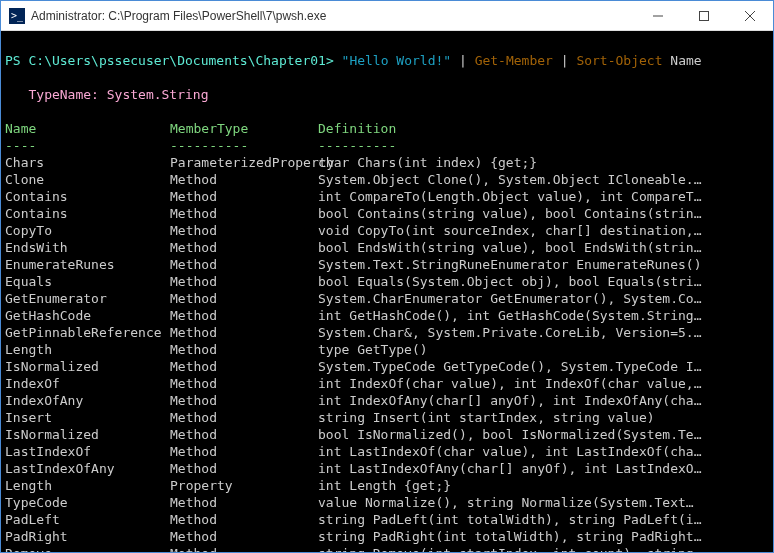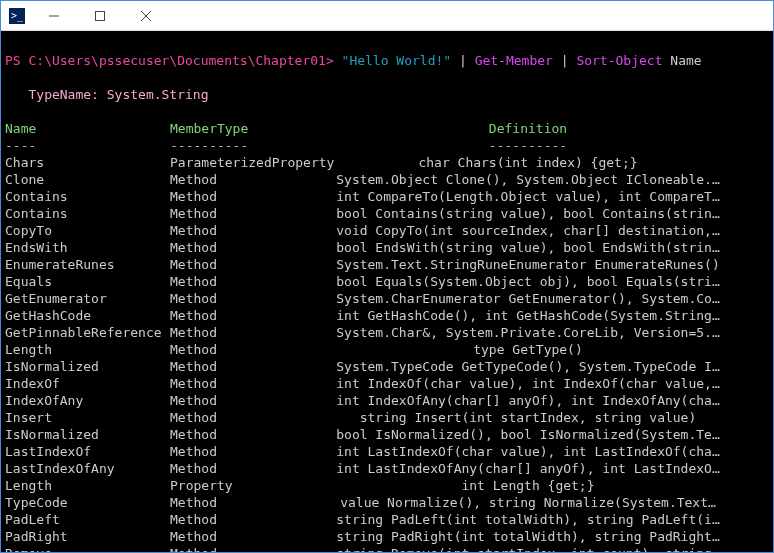--- a/index.html
+++ b/index.html
@@ -57,36 +57,37 @@
     background: #000;
     color: #ccc;
     font-family: Consolas, 'Lucida Console', monospace;
     font-size: 13px;
     line-height: 17px;
     padding: 4px 4px 4px 4px;
     height: calc(100% - 30px);
     overflow: hidden;
     white-space: pre;
   }
-  .prompt-path { color: #ec4899; }
-  .yellow { color: #d946ef; }
+  .prompt-path { color: #5eead4; }
+  .yellow { color: #a16207; }
   .cyan { color: #1da0c2; } 
   .pipe { color: #ccc; }
   .row { white-space: pre; }
   .col-name { display: inline-block; width: 165px; vertical-align: top; }
   .col-type { display: inline-block; width: 148px; vertical-align: top; }
-  .col-def { display: inline-block; width: 420px; overflow: hidden; vertical-align: top; text-align: center; }
+  .col-def { display: inline-block; width: 420px; overflow: hidden; vertical-align: top; }
   .header { color: #7fd77f; }
   .typename { color: #f9a8d4; }
 </style>
 </head>
 <body>
 
 <div class="titlebar">
   <span class="titlebar-icon">&gt;_</span>
+  <span class="titlebar-title">Administrator: C:\Program Files\PowerShell\7\pwsh.exe</span>
   <div class="win-controls">
     <div class="win-btn">
       <svg width="10" height="10">
           <line x1="0" y1="5" x2="10" y2="5"></line>
         </svg>
     </div>
     <div class="win-btn">
       <svg width="10" height="10">
           <rect x="0.5" y="0.5" width="9" height="9"></rect>
         </svg>

